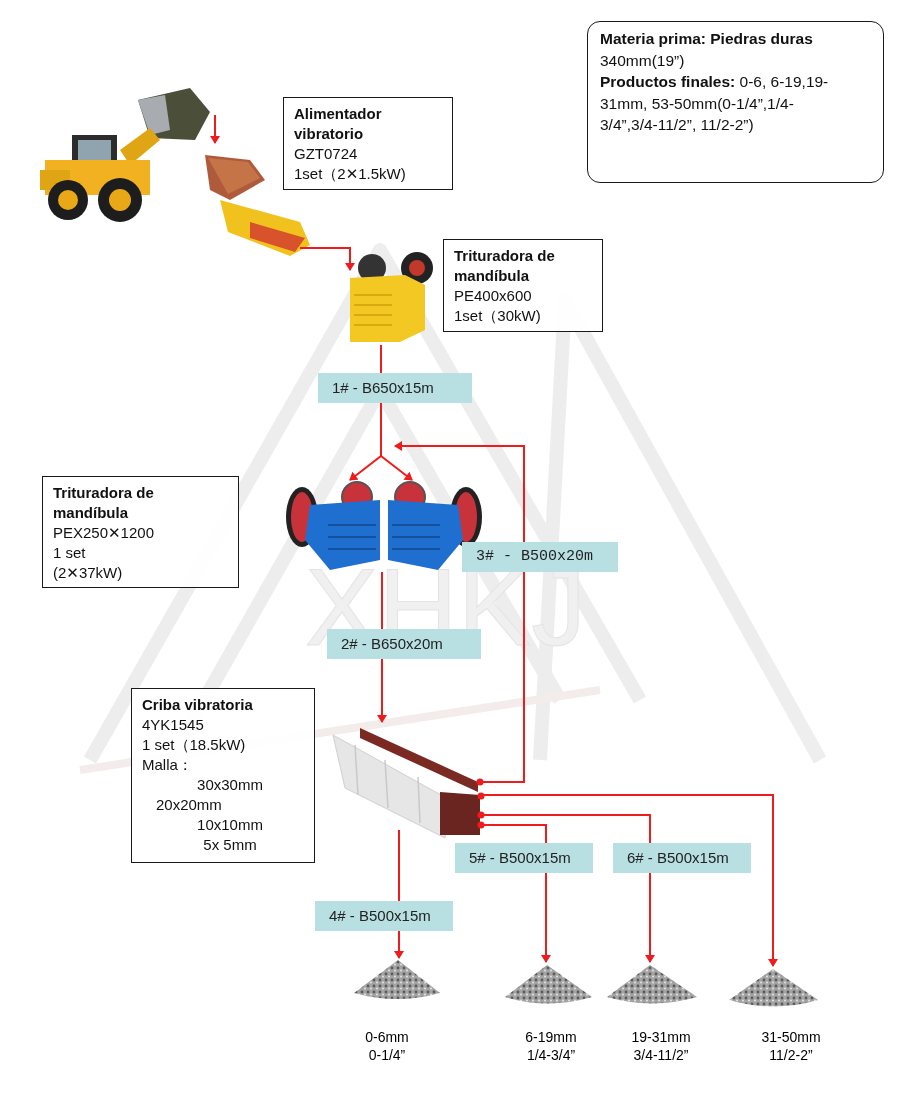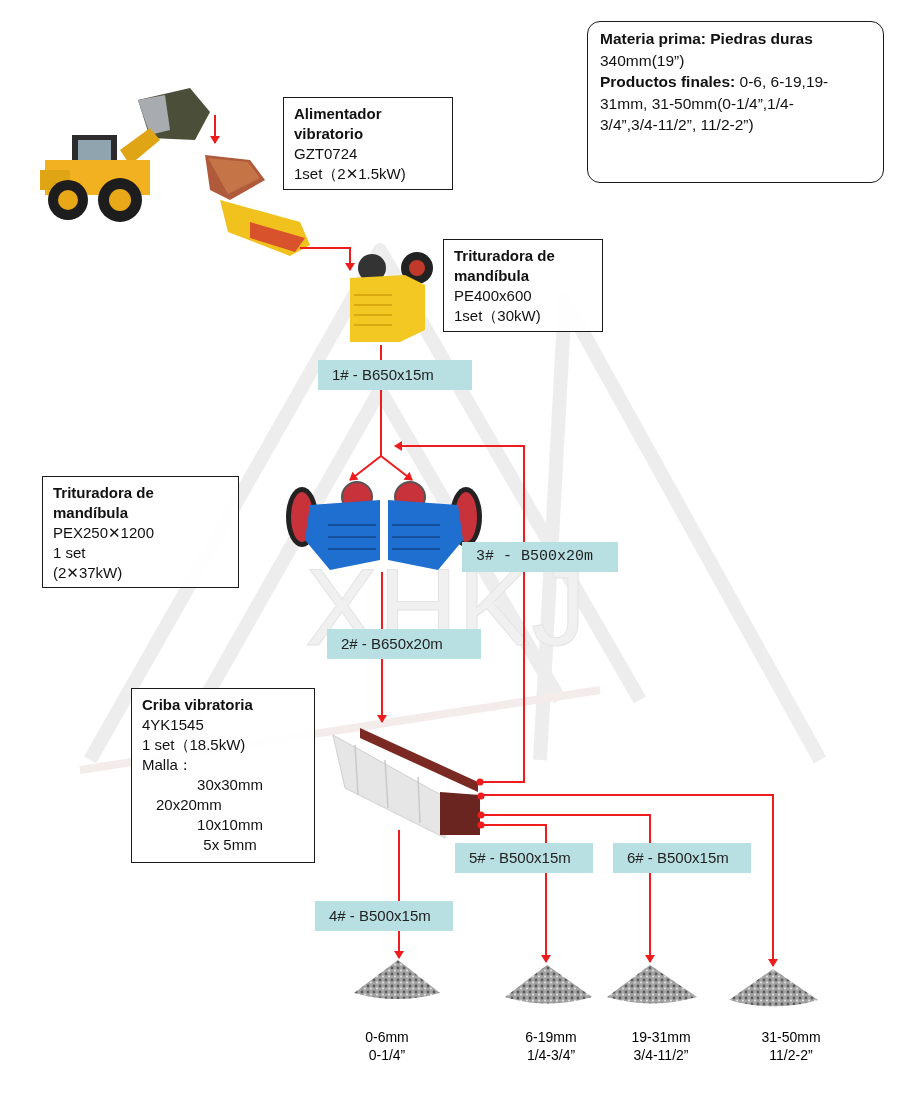--- a/index.html
+++ b/index.html
@@ -140,21 +140,21 @@
     <circle cx="481" cy="796" r="3.5"></circle>
     <circle cx="481" cy="815" r="3.5"></circle>
     <circle cx="481" cy="825" r="3.5"></circle>
   </g>
 </svg>
 
 <div class="box" style="left:587px; top:21px; width:297px; height:162px; padding:6px 12px; font-size:15.5px; line-height:21.5px;border-radius:13px;">
   <span class="ln"><b style="display:inline">Materia prima:</b> <b style="display:inline">Piedras duras</b></span>
   <span class="ln">340mm(19”)</span>
   <span class="ln"><b style="display:inline">Productos finales:</b> <span>0-6, 6-19,19-</span></span>
-  <span class="ln">31mm, 31-50mm(0-1/4”,1/4-</span>
+  <span class="ln">31mm, 53-50mm(0-1/4”,1/4-</span>
   <span class="ln">3/4”,3/4-11/2”, 11/2-2”)</span>
 </div>
 
 <div class="box" style="left:283px; top:97px; width:170px; height:93px;">
   <b>Alimentador</b>
   <b>vibratorio</b>
   <span class="ln">GZT0724</span>
   <span class="ln">1set（2✕1.5kW)</span>
 </div>
 
@@ -177,21 +177,21 @@
   <b>Criba vibratoria</b>
   <span class="ln">4YK1545</span>
   <span class="ln">1 set（18.5kW)</span>
   <span class="ln">Malla：</span>
   <span class="ln" style="text-align:center; padding-left:14px;">30x30mm</span>
   <span class="ln" style="padding-left:14px;">20x20mm</span>
   <span class="ln" style="text-align:center; padding-left:14px;">10x10mm</span>
   <span class="ln" style="text-align:center; padding-left:14px;">5x 5mm</span>
 </div>
 
-<div class="belt" style="left:318px; top:360px; width:154px;">1# - B650x15m</div>
+<div class="belt" style="left:318px; top:373px; width:154px;">1# - B650x15m</div>
 <div class="belt" style="left:327px; top:629px; width:154px;">2# - B650x20m</div>
 <div class="belt" style="left:462px; top:542px; width:156px;font-family:Liberation Mono, monospace;">3# - B500x20m</div>
 <div class="belt" style="left:315px; top:901px; width:138px;">4# - B500x15m</div>
 <div class="belt" style="left:455px; top:843px; width:138px;">5# - B500x15m</div>
 <div class="belt" style="left:613px; top:843px; width:138px;">6# - B500x15m</div>
 
 <div class="prod-label" style="left:332px; top:1028px;">
   <div>0-6mm</div>
   <div>0-1/4”</div>
 </div>

